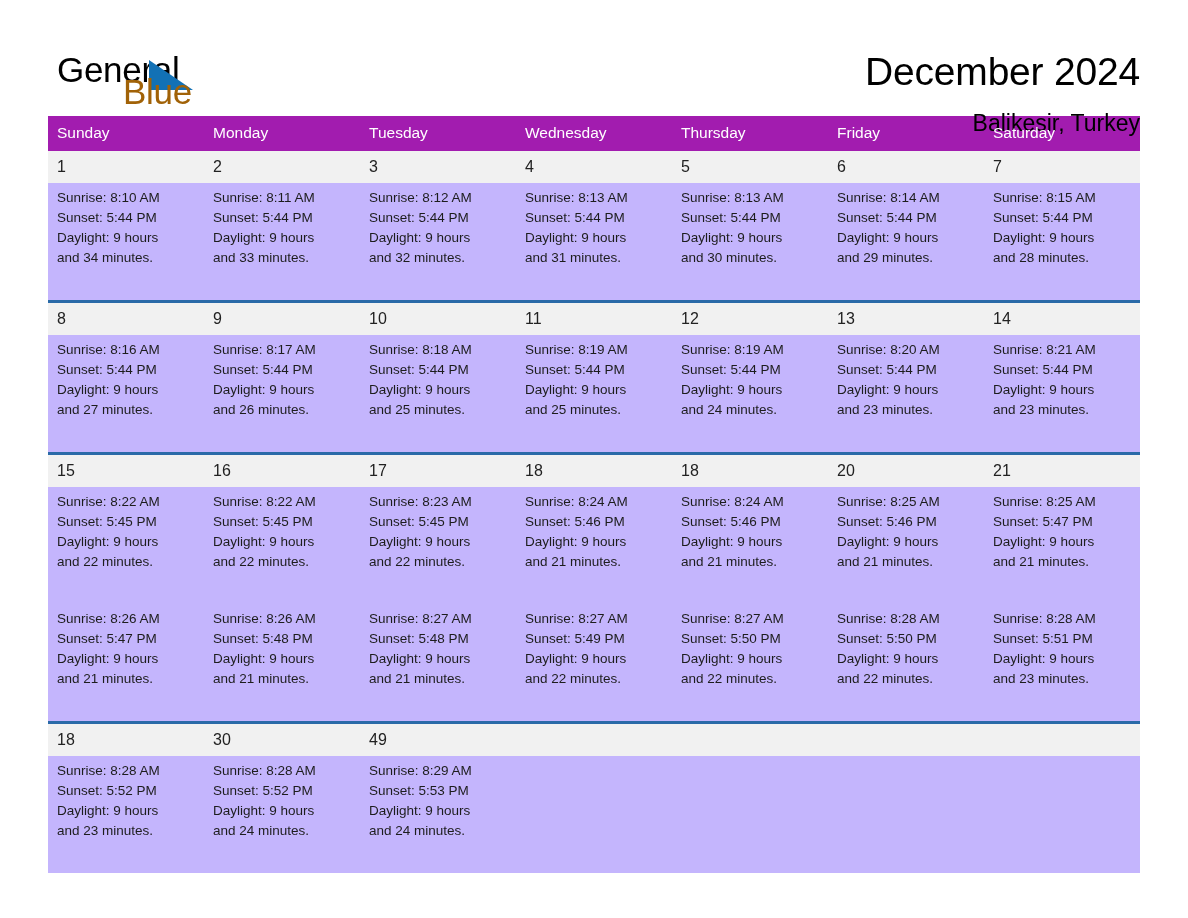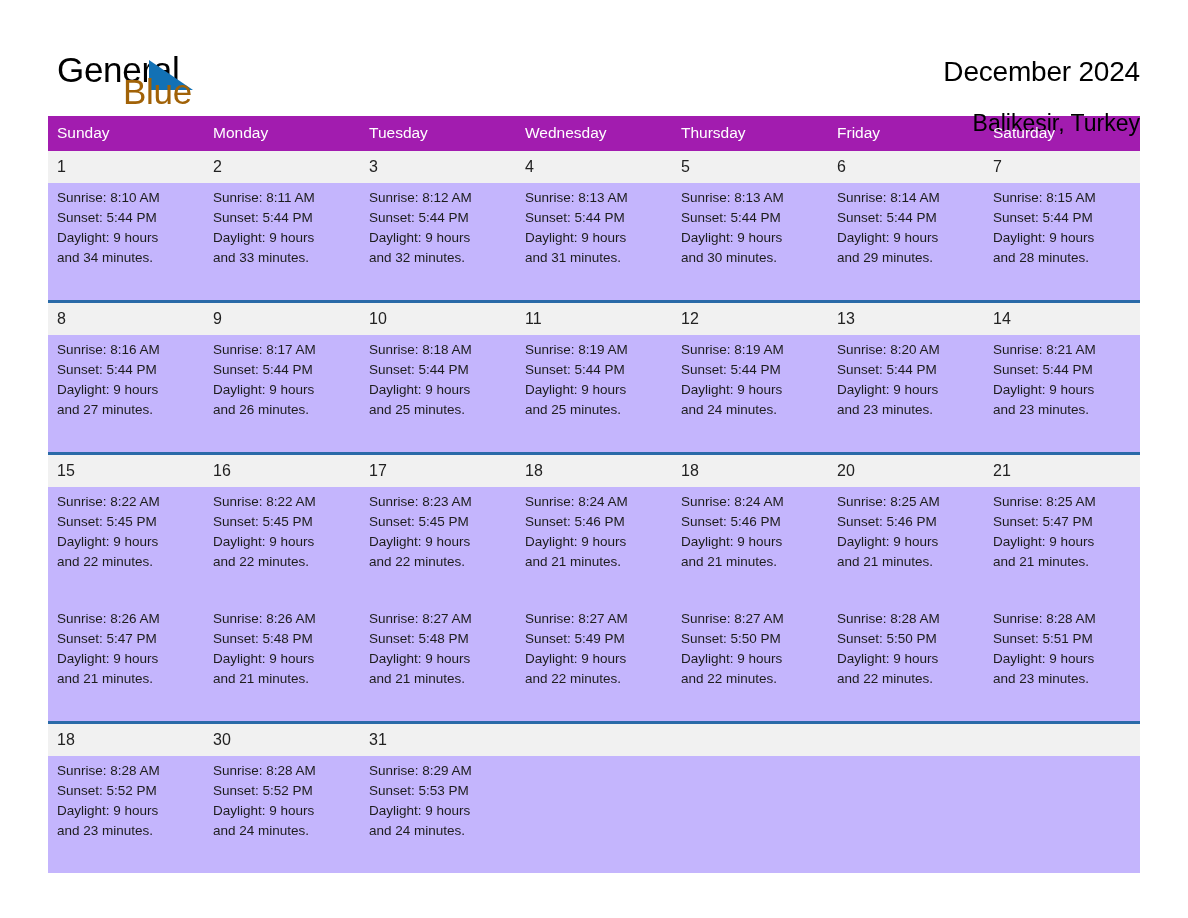--- a/index.html
+++ b/index.html
@@ -63,21 +63,21 @@
     line-height: 35px;
     color: #a16207;
     letter-spacing: -0.3px;
   }
   .titles {
     text-align: right;
     flex: 0 0 auto;
     padding-top: 2px;
   }
   .month-title {
-    font-size: 28px;
+    font-size: 39px;
     line-height: 48px;
     font-weight: normal;
     color: #000000;
     margin: 0;
     letter-spacing: -0.2px;
   }
   .location-title {
     font-size: 23px;
     line-height: 30px;
     font-weight: normal;
@@ -375,21 +375,21 @@
           <span class="line">Sunrise: 8:28 AM</span>
           <span class="line">Sunset: 5:51 PM</span>
           <span class="line">Daylight: 9 hours</span>
           <span class="line">and 23 minutes.</span>
         </td>
       </tr>
 
       <tr class="daynum-row">
         <td>18</td>
         <td>30</td>
-        <td>31</td>
+        <td>49</td>
         <td></td>
         <td></td>
         <td></td>
         <td></td>
       </tr>
       <tr class="detail-row">
         <td>
           <span class="line">Sunrise: 8:28 AM</span>
           <span class="line">Sunset: 5:52 PM</span>
           <span class="line">Daylight: 9 hours</span>

